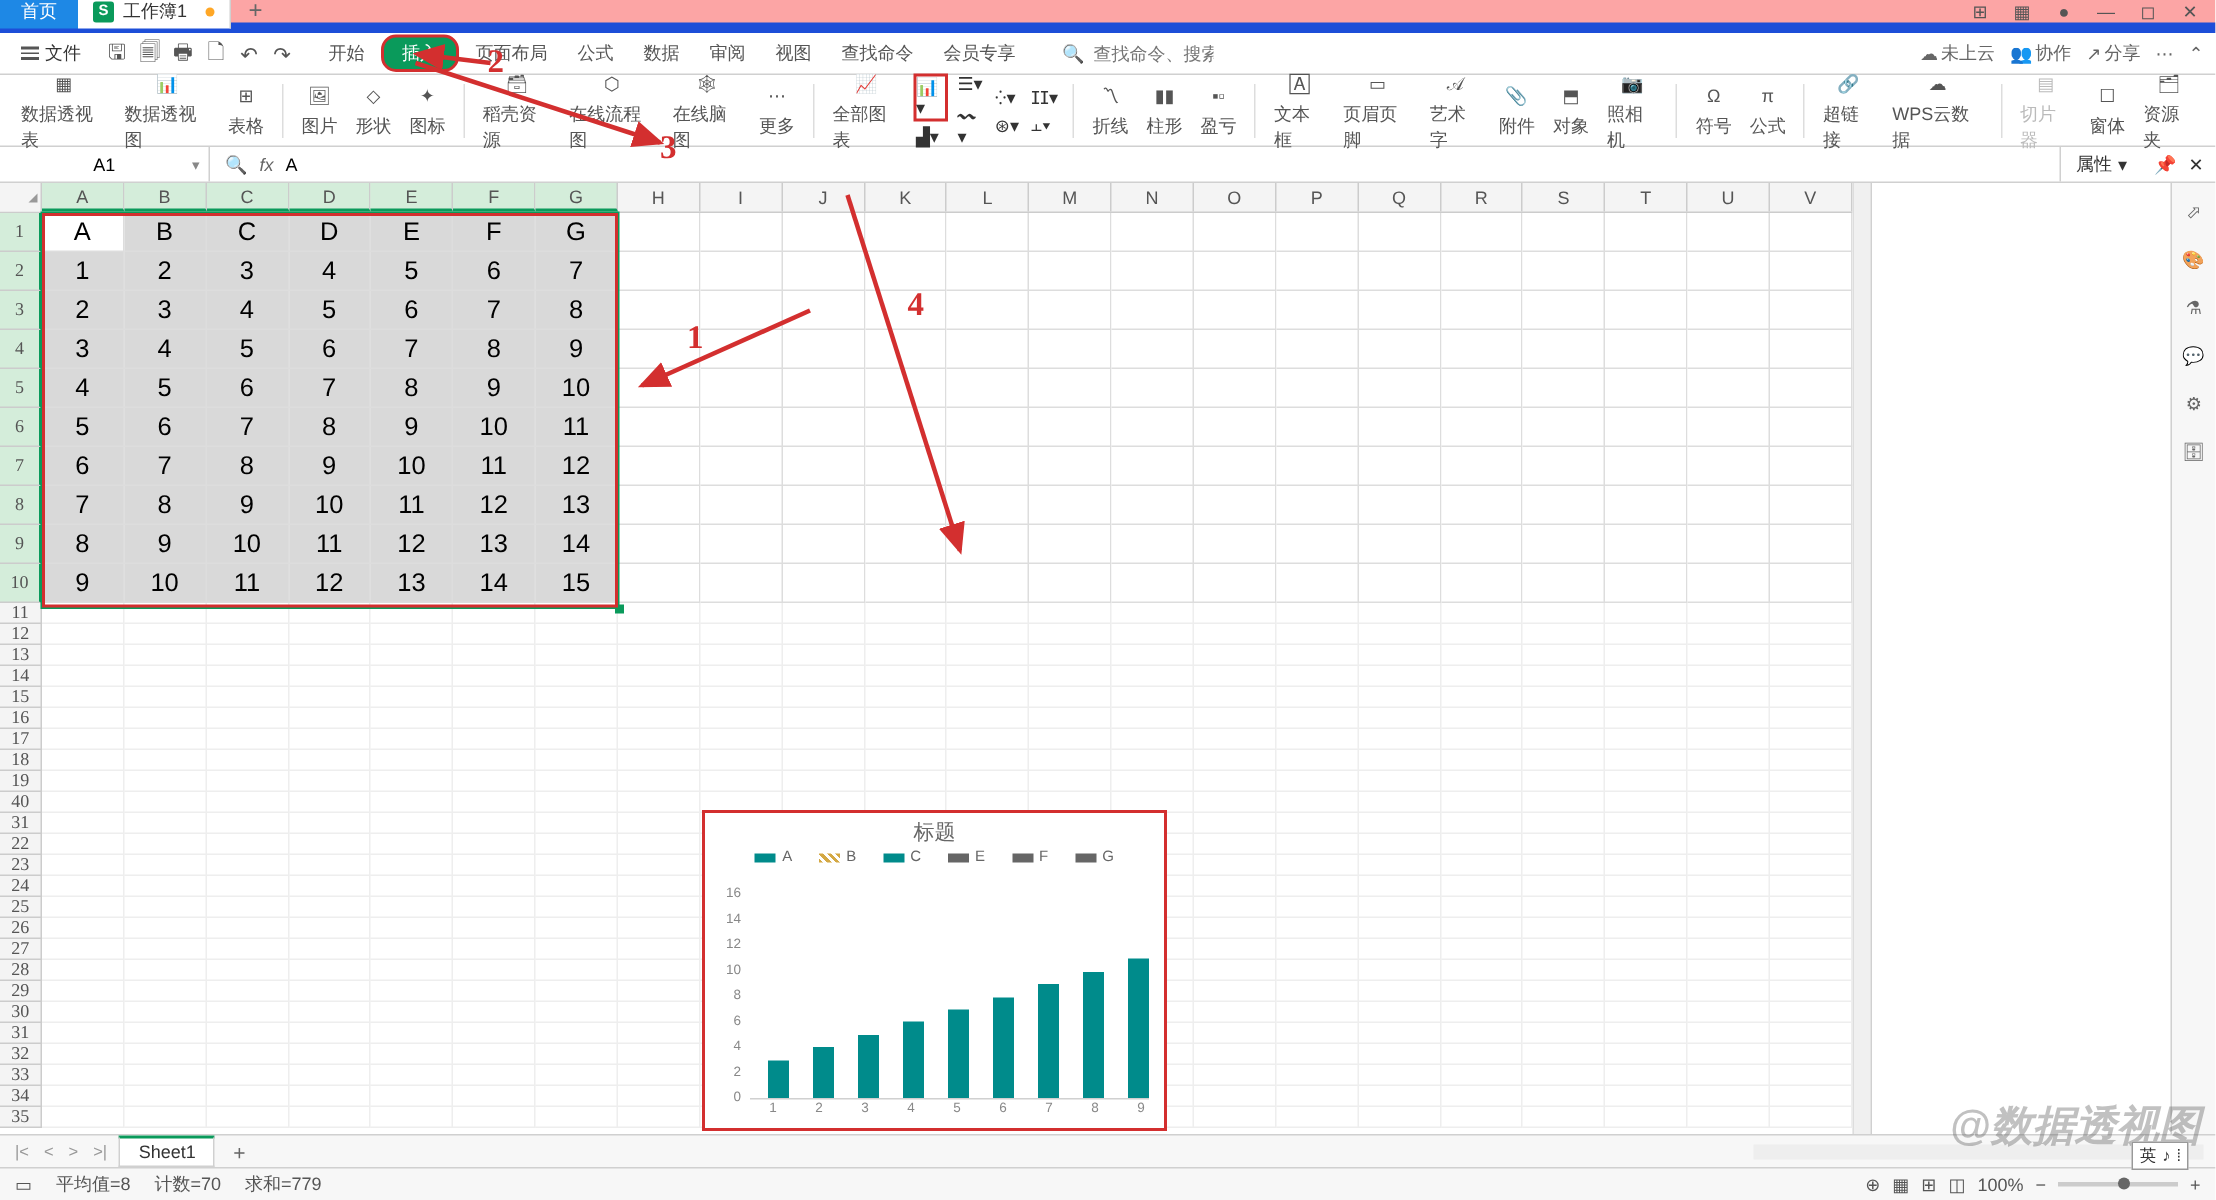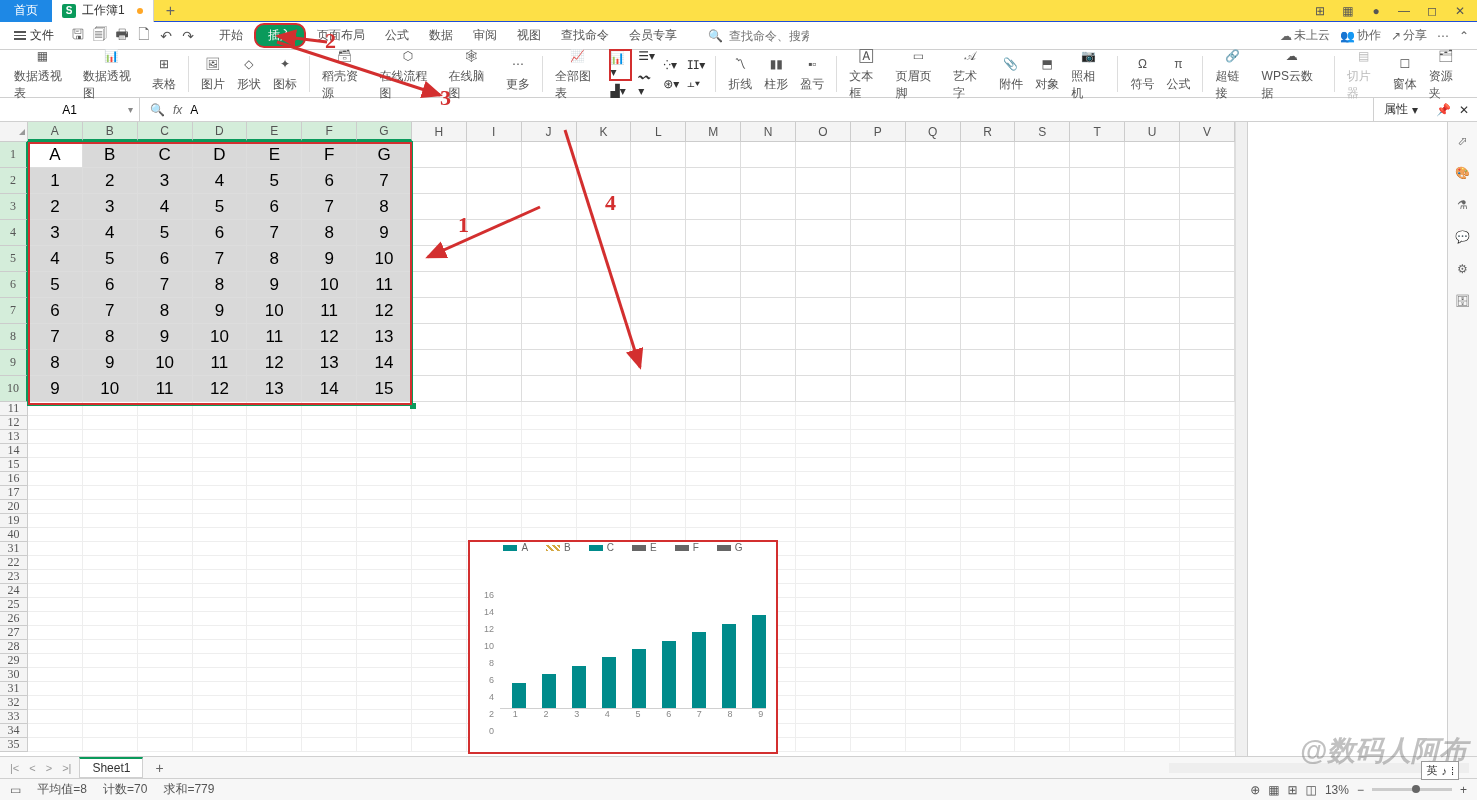--- a/index.html
+++ b/index.html
@@ -1,19 +1,19 @@
 <!DOCTYPE html>
 <html><head>
 <meta charset="utf-8">
 <style>
 * { margin: 0; padding: 0; box-sizing: border-box; font-family: "Microsoft YaHei", sans-serif; }
 body { background: #fff; font-size: 12px; color: #333; overflow: hidden; width: 1477px; height: 800px; position: relative; }
 
 
-.titlebar { height: 22px; background: #fde047; display: flex; align-items: center; border-bottom: 1px solid #1d4ed8; }
+.titlebar { height: 22px; background: #fca5a5; display: flex; align-items: center; border-bottom: 7px solid #1d4ed8; }
 .tab-home { background: #1e88e5; color: #fff; padding: 3px 14px; height: 22px; display: flex; align-items: center; }
 .tab-doc { display: flex; align-items: center; padding: 0 10px; height: 22px; background: #fff; border-right: 1px solid #d0d0d0; gap: 6px; }
 .tab-doc .icon { width: 14px; height: 14px; background: #0a9a5b; border-radius: 2px; display: flex; align-items: center; justify-content: center; color: #fff; font-size: 10px; font-weight: bold; }
 .tab-dot { width: 6px; height: 6px; border-radius: 50%; background: #ffa726; margin-left: 6px; }
 .tab-plus { padding: 0 12px; color: #666; font-size: 16px; cursor: pointer; }
 .titlebar-right { margin-left: auto; display: flex; gap: 10px; padding-right: 8px; align-items: center; }
 .win-btn { width: 18px; height: 18px; display: flex; align-items: center; justify-content: center; color: #555; }
 
 
 .menubar { height: 28px; display: flex; align-items: center; border-bottom: 1px solid #d0d0d0; padding: 0 8px; gap: 2px; }
@@ -790,21 +790,21 @@
           <div class="empty-cell" style="width: 55px;"></div>
           <div class="empty-cell" style="width: 55px;"></div>
           <div class="empty-cell" style="width: 55px;"></div>
           <div class="empty-cell" style="width: 55px;"></div>
           <div class="empty-cell" style="width: 55px;"></div>
           <div class="empty-cell" style="width: 55px;"></div>
           <div class="empty-cell" style="width: 55px;"></div>
           <div class="empty-cell" style="width: 55px;"></div>
         </div>
         <div class="empty-row">
-          <div class="row-h">20</div>
+          <div class="row-h">18</div>
           <div class="empty-cell" style="width: 55px;"></div>
           <div class="empty-cell" style="width: 55px;"></div>
           <div class="empty-cell" style="width: 55px;"></div>
           <div class="empty-cell" style="width: 55px;"></div>
           <div class="empty-cell" style="width: 55px;"></div>
           <div class="empty-cell" style="width: 55px;"></div>
           <div class="empty-cell" style="width: 55px;"></div>
           <div class="empty-cell" style="width: 55px;"></div>
           <div class="empty-cell" style="width: 55px;"></div>
           <div class="empty-cell" style="width: 55px;"></div>
@@ -1246,20 +1246,21 @@
           <div class="empty-cell" style="width: 55px;"></div>
           <div class="empty-cell" style="width: 55px;"></div>
         </div>
       </div>
 
     <div class="annot-sel"></div>
     <div class="annot-handle"></div>
     <div class="annot-box1"></div>
 
     <div class="chart-box">
+      <div class="chart-title">标题</div>
       <div class="chart-legend" id="chart-legend">
           <div class="leg">
             <span class="leg-sw" style="background: rgb(0, 139, 139);"></span>
             <span>A</span>
           </div>
           <div class="leg">
             <span class="leg-sw" style="background: repeating-linear-gradient(45deg, rgb(212, 168, 67), rgb(212, 168, 67) 2px, rgb(255, 255, 255) 2px, rgb(255, 255, 255) 4px);"></span>
             <span>B</span>
           </div>
           <div class="leg">
@@ -1356,39 +1357,39 @@
 <div class="statusbar">
   <span>▭</span>
   <span>平均值=8</span>
   <span>计数=70</span>
   <span>求和=779</span>
   <div class="statusbar-right">
     <span>⊕</span>
     <span>▦</span>
     <span>⊞</span>
     <span>◫</span>
-    <span>13%</span>
+    <span>100%</span>
     <span>−</span>
     <div class="zoom-slider">
         <div class="zoom-thumb"></div>
       </div>
     <span>+</span>
   </div>
 </div>
 
 <div class="annot-num" style="left:325px;top:28px;">2</div>
 <div class="annot-num" style="left:440px;top:85px;">3</div>
 <svg class="overlay" width="1477" height="130" style="top:0;left:0;">
   <defs>
       <marker id="ah2" markerWidth="8" markerHeight="8" refX="6" refY="3" orient="auto">
         <path d="M0,0 L7,3 L0,6 Z" fill="#d32f2f"></path>
       </marker>
     </defs>
   <line x1="327" y1="42" x2="278" y2="36" stroke="#d32f2f" stroke-width="3" marker-end="url(#ah2)"></line>
   <line x1="277" y1="42" x2="440" y2="95" stroke="#d32f2f" stroke-width="3" marker-end="url(#ah2)"></line>
 </svg>
 
-<div class="watermark">@数码人阿布</div>
+<div class="watermark">@数据透视图</div>
 <div class="ime">
     <span>英</span>
     <span>♪</span>
     <span>⁞</span>
   </div>
 
 </body></html>

